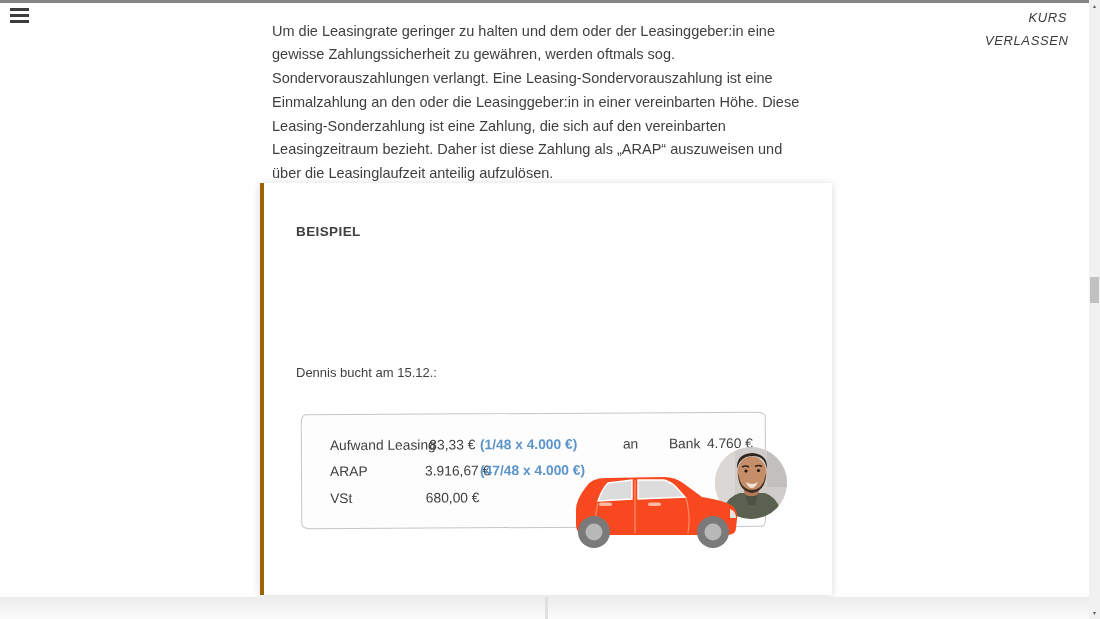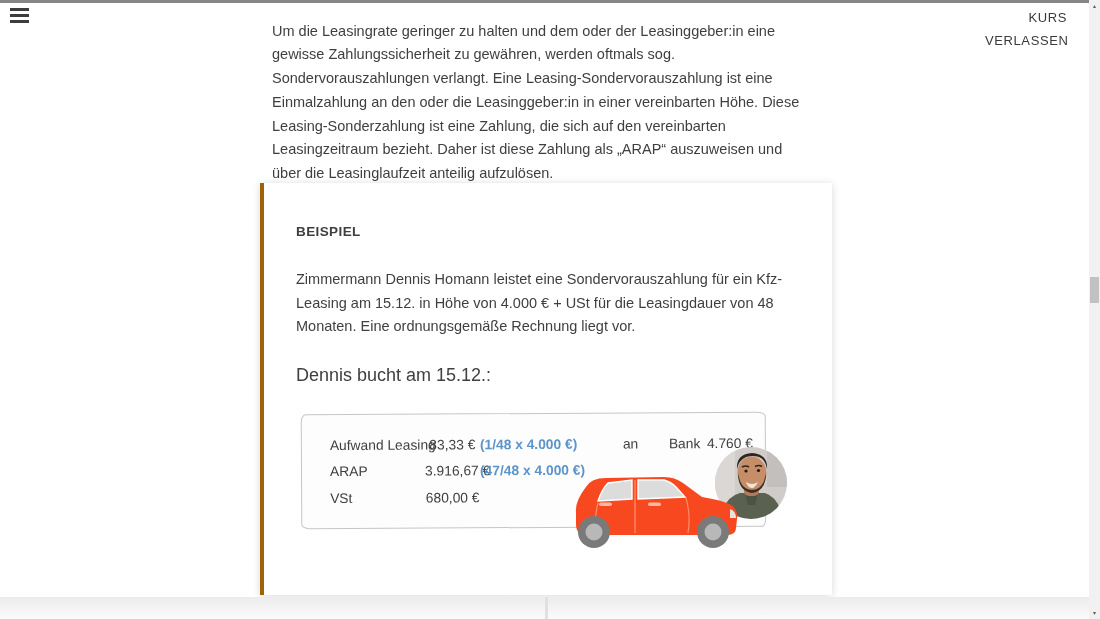--- a/index.html
+++ b/index.html
@@ -11,39 +11,39 @@
   }
   .topbar { position:absolute; left:0; top:0; width:1100px; height:3px; background:#868686; }
 
   
   .menu-btn { position:absolute; left:10px; top:8px; width:20px; height:18px; cursor:pointer; }
   .menu-btn .bar { width:19px; height:2.8px; background:#3d3d3d; margin-bottom:3.2px; }
 
   
   .exit-btn {
     position:absolute; top:7px; right:33px; width:82px; text-align:right;
-    font-size:13px; letter-spacing:0.6px; line-height:22.5px; color:#3a3a3a; cursor:pointer;
+    font-size:13px; letter-spacing:0.6px; line-height:22.5px; color:#3a3a3a; cursor:pointer;font-style:italic;
   }
 
   
   .intro {
     position:absolute; left:272px; top:5px; width:534px;
     font-size:14.5px; line-height:23.8px;
   }
   .seg-b { font-weight:normal; }
 
   
   .card {
     position:absolute; left:260px; top:183px; width:572px; height:412px;
     background:#ffffff; border-left:4px solid #a16207;
     box-shadow:0 1px 8px rgba(0,0,0,0.16);
   }
   .card-heading { position:absolute; left:32px; top:224px; font-weight:bold; font-size:13.5px; letter-spacing:0.4px; }
   .card-body { position:absolute; left:32px; top:268px; width:508px; font-size:14.5px; line-height:23.5px; }
-  .booking-intro { position:absolute; left:32px; top:365px; font-size:18px; }
+  .booking-intro { position:absolute; left:32px; top:365px; font-size:13px; }
   .card .card-heading, .card .card-body, .card .booking-intro { left:32px; }
   .card .card-heading { top:41px; }
   .card .card-body { top:85px; }
   .card .booking-intro { top:182px; }
 
   
   .booking-box {
     position:absolute; left:37px; top:230px; width:465px; height:115px;
     background:#fdfdfd; border:1.4px solid #c6c6c6;
     border-radius:5px 9px 4px 8px / 8px 4px 9px 5px;
@@ -89,21 +89,20 @@
   <div class="bar"></div>
   <div class="bar"></div>
 </div>
 
 <div class="exit-btn">KURS VERLASSEN</div>
 
 <p class="intro"><span>Um die Leasingrate geringer zu halten und dem oder der Leasinggeber:in eine gewisse Zahlungssicherheit zu gewähren, werden oftmals sog. Sondervorauszahlungen verlangt. Eine Leasing-Sondervorauszahlung ist eine </span><span class="seg-b">Einmalzahlung an den oder die Leasinggeber:in</span><span> in einer vereinbarten Höhe. Diese Leasing-Sonderzahlung ist eine Zahlung, die sich auf den vereinbarten Leasingzeitraum bezieht. Daher ist diese Zahlung als </span><span class="seg-b">„ARAP“ auszuweisen</span><span> und über die Leasinglaufzeit anteilig aufzulösen.</span></p>
 
 <div class="card">
   <div class="card-heading">BEISPIEL</div>
-  <div class="card-body"><span>Zimmermann </span><span class="seg-b">Dennis Homann</span><span> leistet eine Sondervorauszahlung für ein Kfz-Leasing am 15.12. in Höhe von 4.000 € + USt für die Leasingdauer von 48 Monaten. Eine ordnungsgemäße Rechnung liegt vor.</span></div>
   <div class="booking-intro"><span>Dennis bucht am </span><span class="seg-b">15.12.:</span></div>
 
   <div class="booking-box">
     <div>
   <div class="booking-row">
     <span class="c-account">Aufwand Leasing</span>
     <span class="c-amount">83,33 €</span>
     <span class="c-formula">(1/48 x 4.000 €)</span>
     <span class="c-an">an</span>
     <span class="c-bank">Bank</span>

